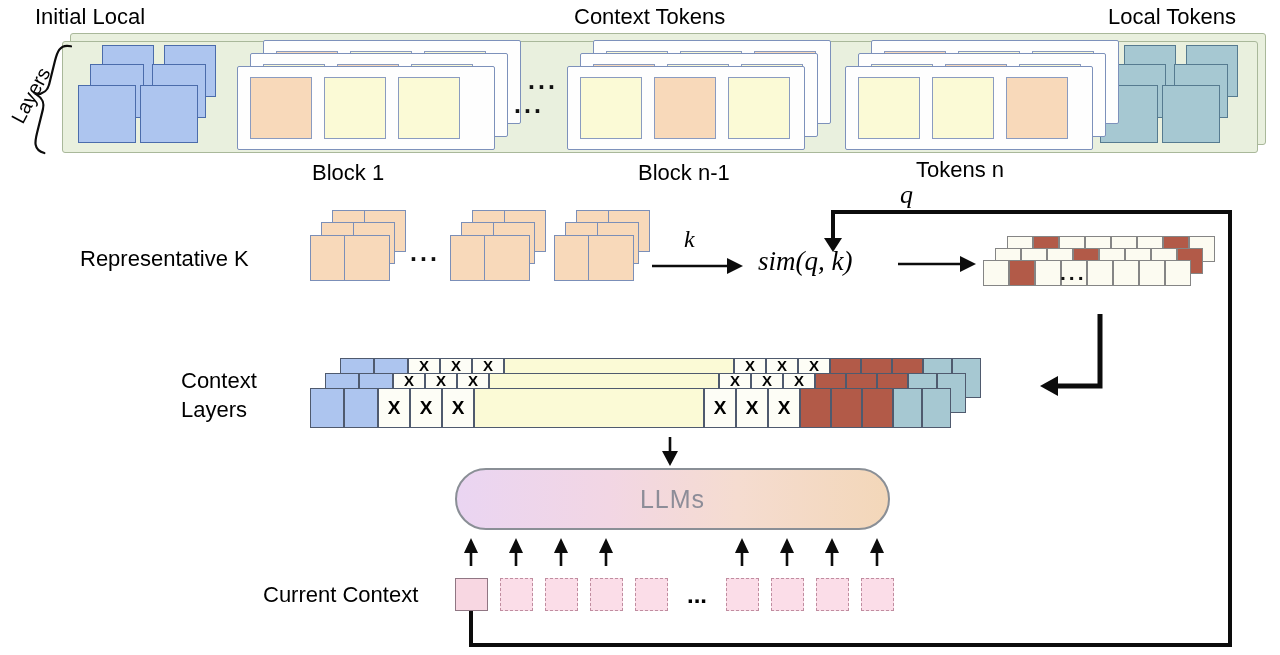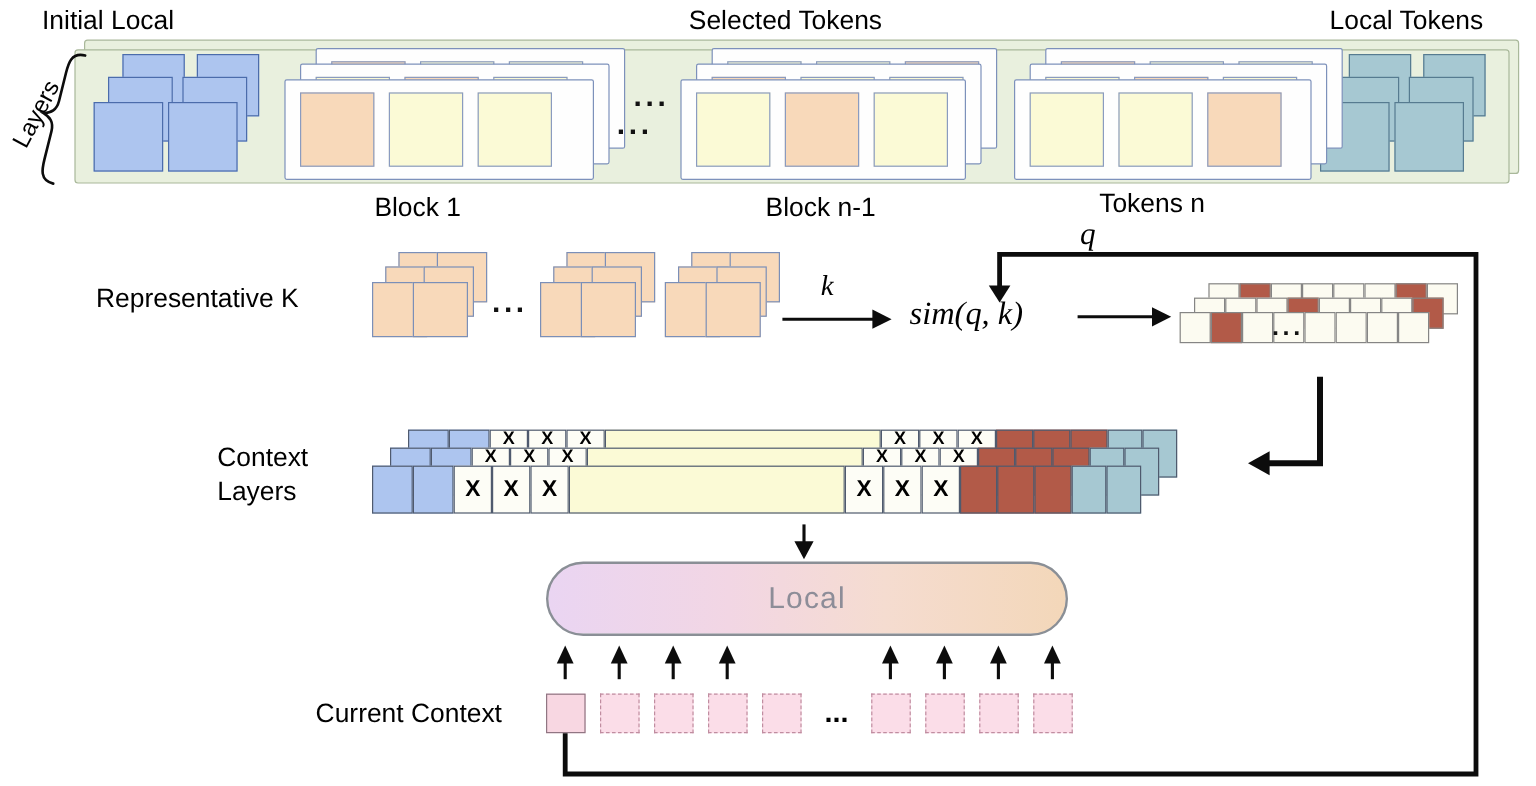--- a/index.html
+++ b/index.html
@@ -62,21 +62,21 @@
 </style>
 </head>
 <body>
 
 <div id="canvas">
 
   <div class="panel" style="left:70px; top:33px"></div>
   <div class="panel" style="left:62px; top:41px"></div>
 
   <div class="lbl" style="left:35px;   top:4px">Initial Local</div>
-  <div class="lbl" style="left:574px;  top:4px">Selected Tokens</div>
+  <div class="lbl" style="left:574px;  top:4px">Context Tokens</div>
   <div class="lbl" style="left:1108px; top:4px">Local Tokens</div>
 
   <div class="lbl layers-rot">Layers</div>
 
   <div class="cluster" data-color="blue" style="left:78px; top:45px">
       <div class="csq" style="left: 24px; top: 0px; width: 52px; height: 52px;"></div>
       <div class="csq" style="left: 86px; top: 0px; width: 52px; height: 52px;"></div>
       <div class="csq" style="left: 12px; top: 19px; width: 54px; height: 54px;"></div>
       <div class="csq" style="left: 74px; top: 19px; width: 54px; height: 54px;"></div>
       <div class="csq" style="left: 0px; top: 40px; width: 58px; height: 58px;"></div>
@@ -145,21 +145,21 @@
 
   <div class="dots" style="left:528px; top:68px">...</div>
   <div class="dots" style="left:514px; top:92px">...</div>
 
   <div class="lbl" style="left:312px; top:160px">Block 1</div>
   <div class="lbl" style="left:638px; top:160px">Block n-1</div>
   <div class="lbl" style="left:916px; top:157px">Tokens n</div>
 
   <div class="lbl math" style="left:900px; top:180px; font-size:26px">q</div>
 
-  <div class="lbl" style="left:80px; top:236px">Representative K</div>
+  <div class="lbl" style="left:80px; top:246px">Representative K</div>
   <div class="cluster" data-color="peach" style="left:310px; top:210px">
       <div class="csq" style="left: 22px; top: 0px; width: 42px; height: 42px;"></div>
       <div class="csq" style="left: 54px; top: 0px; width: 42px; height: 42px;"></div>
       <div class="csq" style="left: 11px; top: 12px; width: 42px; height: 42px;"></div>
       <div class="csq" style="left: 43px; top: 12px; width: 42px; height: 42px;"></div>
       <div class="csq" style="left: 0px; top: 25px; width: 46px; height: 46px;"></div>
       <div class="csq" style="left: 34px; top: 25px; width: 46px; height: 46px;"></div>
     </div>
   <div class="dots" style="left:410px; top:240px">...</div>
   <div class="cluster" data-color="peach" style="left:450px; top:210px">
@@ -262,21 +262,21 @@
         <div class="kv-cell kc-x" style="width: 32px;">X</div>
         <div class="kv-cell kc-brown" style="width: 31px;"></div>
         <div class="kv-cell kc-brown" style="width: 31px;"></div>
         <div class="kv-cell kc-brown" style="width: 31px;"></div>
         <div class="kv-cell kc-teal" style="width: 29px;"></div>
         <div class="kv-cell kc-teal" style="width: 29px;"></div>
       </div>
     </div>
 
   <div class="llm-pill">
-      <span>Local</span>
+      <span>LLMs</span>
     </div>
 
   <div class="lbl" style="left:263px; top:582px">Current Context</div>
   <div class="ct-row">
       <div class="ct-sq solid"></div>
       <div class="ct-sq dashed"></div>
       <div class="ct-sq dashed"></div>
       <div class="ct-sq dashed"></div>
       <div class="ct-sq dashed"></div>
       <div class="ct-dots">...</div>

